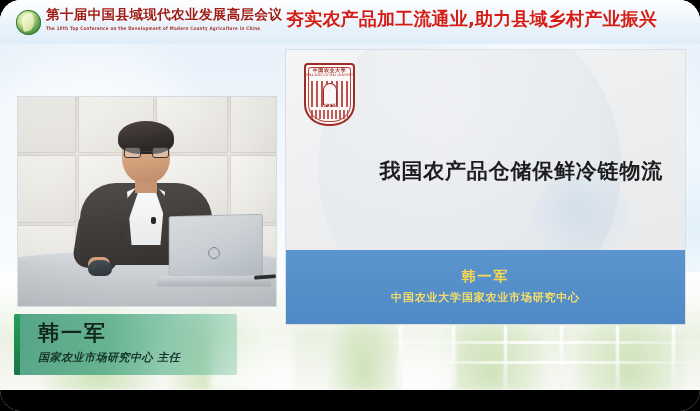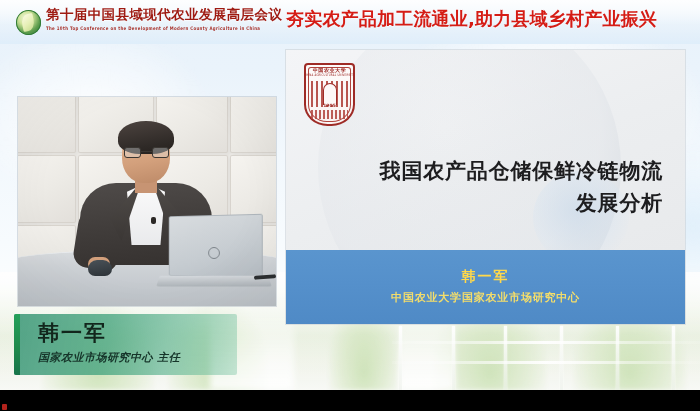--- a/index.html
+++ b/index.html
@@ -8,20 +8,21 @@
     font-family:"DejaVu Sans","Liberation Sans",sans-serif;
     background:#000;
     position:relative;
   }
 
   
   #stage {
     position:absolute; left:0; top:0; width:700px; height:411px;
     overflow:hidden;
     background:#eef4fa;
+    border-radius:21px;
   }
 
   
   .backdrop {
     position:absolute; left:0; top:0; width:700px; height:390px;
     background:
       linear-gradient(180deg,#e8f2fb 0%, #eaf3fb 18%, #f2f8fd 40%, #f7fbfe 62%, #fdfefe 78%, #ffffff 100%);
   }
   .cloud-a {
     position:absolute; left:55%; top:2%; width:46%; height:52%;
@@ -426,21 +427,20 @@
       <div class="cau-cn">中国农业大学</div>
       <div class="cau-en">CHINA AGRICULTURAL UNIVERSITY</div>
       <div class="cau-gate"></div>
       <div class="cau-arch"></div>
       <div class="cau-year">1905</div>
       <div class="cau-base"></div>
     </div>
 
     <div class="slide-title">
       <div>我国农产品仓储保鲜冷链物流</div>
-      <div>发展分析</div>
     </div>
 
     <div class="slide-footer">
       <div class="speaker-name">韩一军</div>
       <div class="speaker-org">中国农业大学国家农业市场研究中心</div>
     </div>
   </div>
 
   <div class="lower-third">
     <div class="lt-accent"></div>

